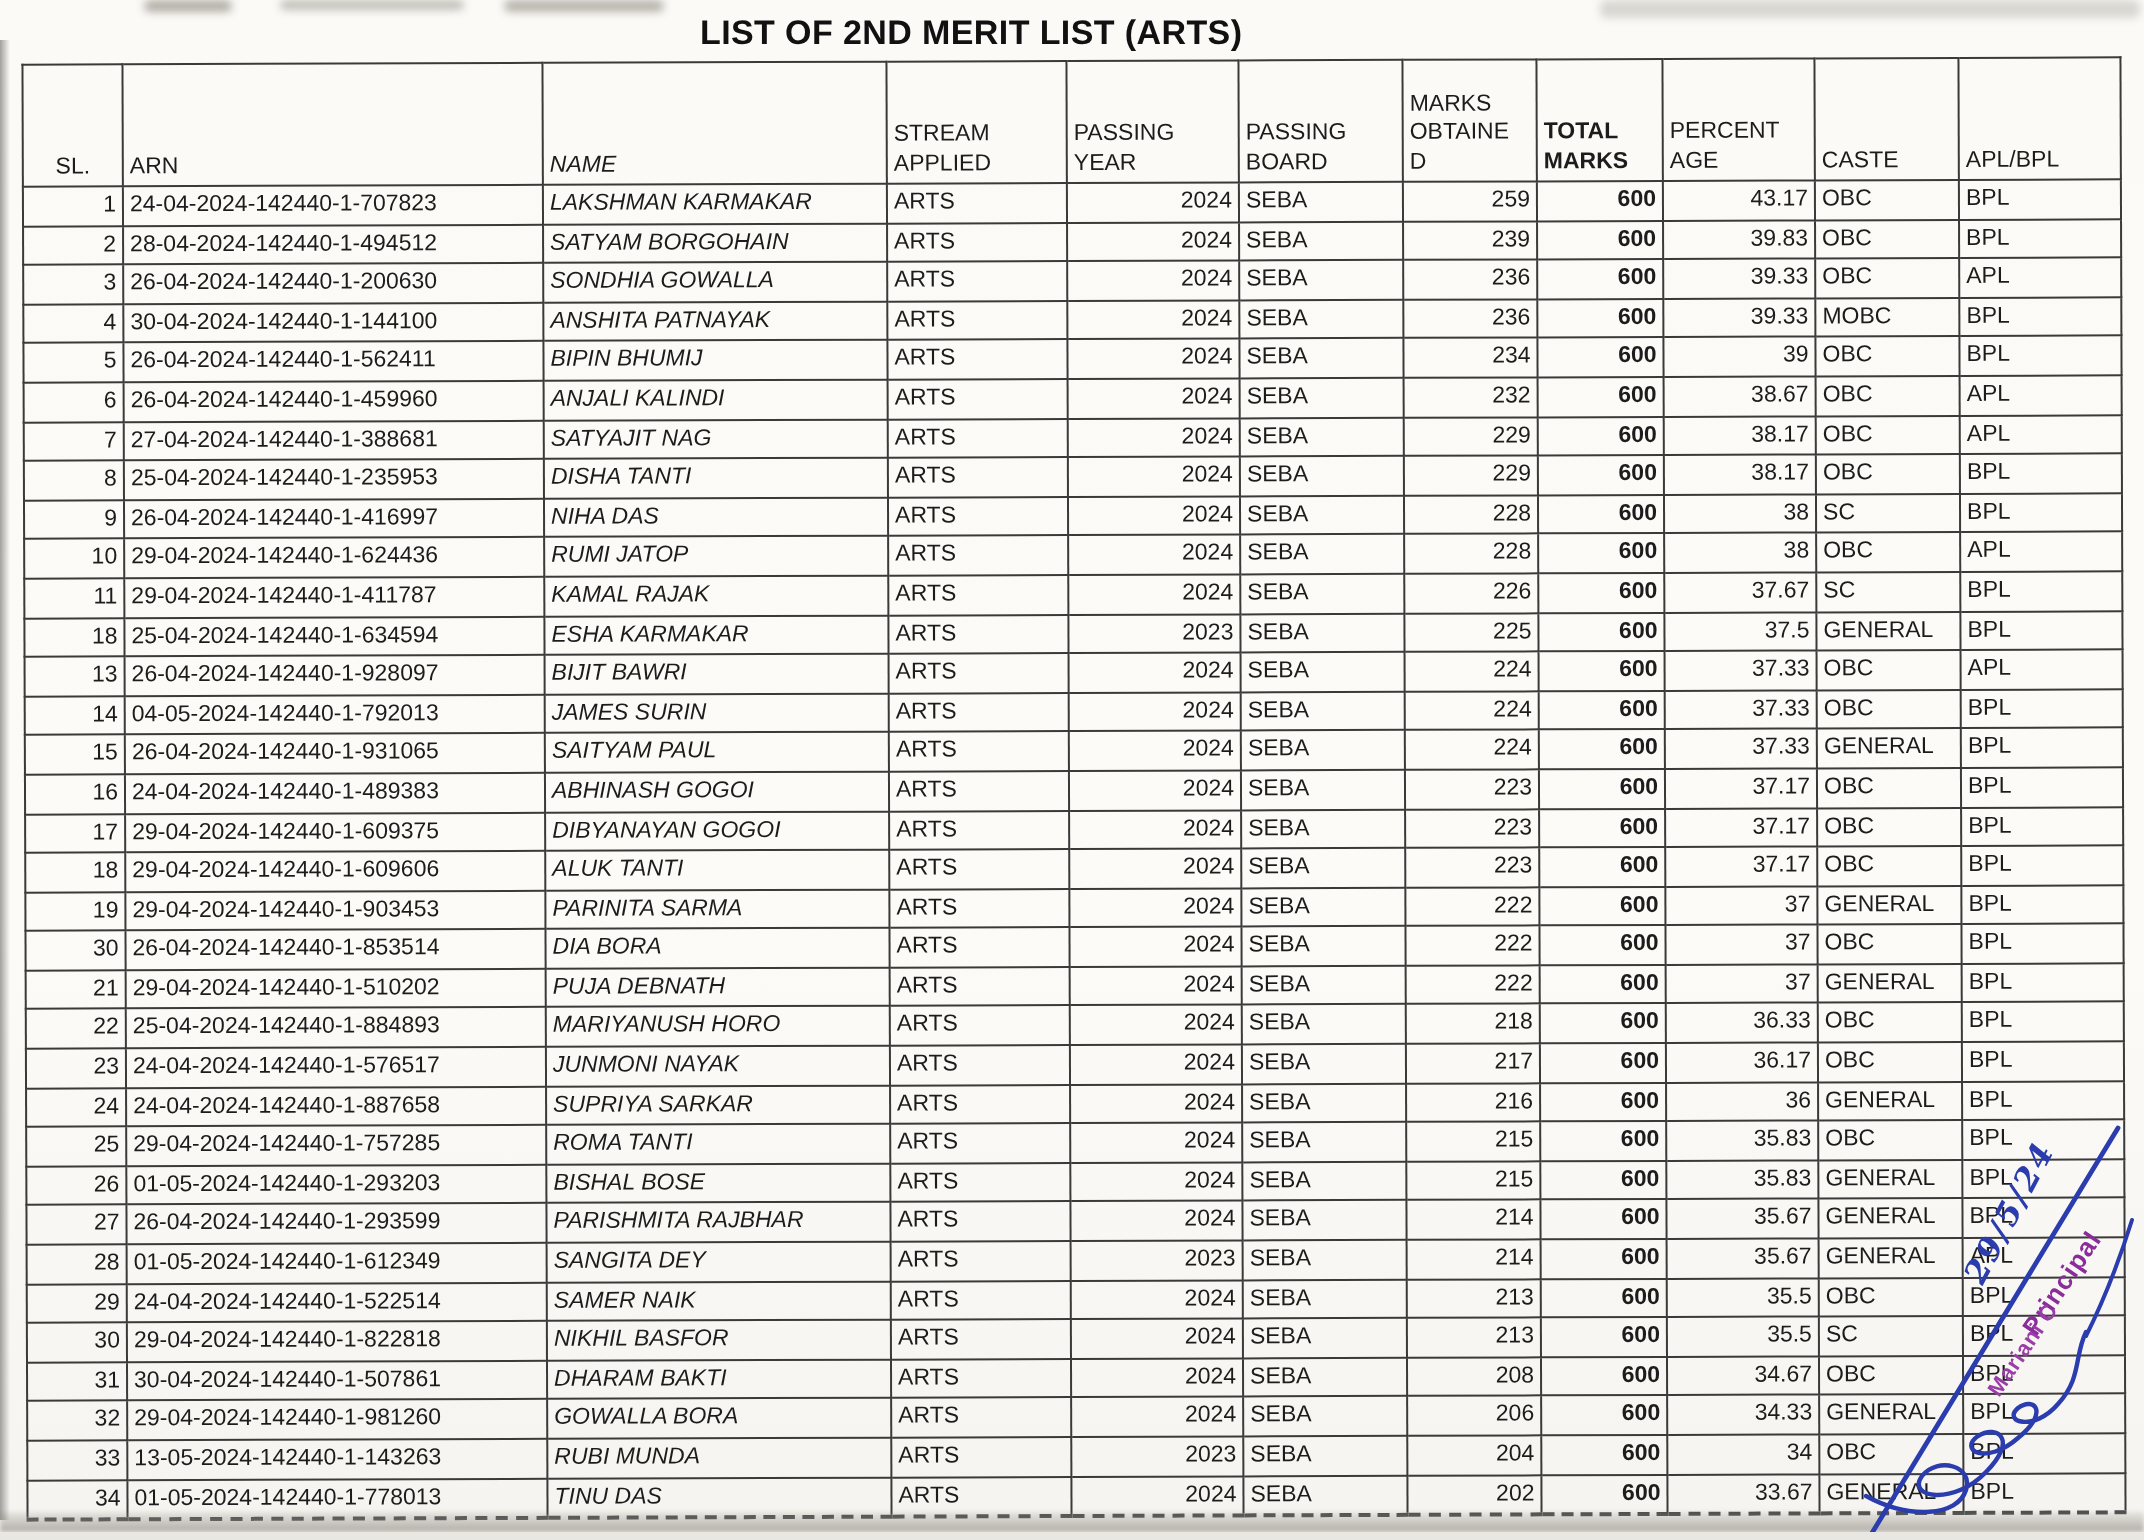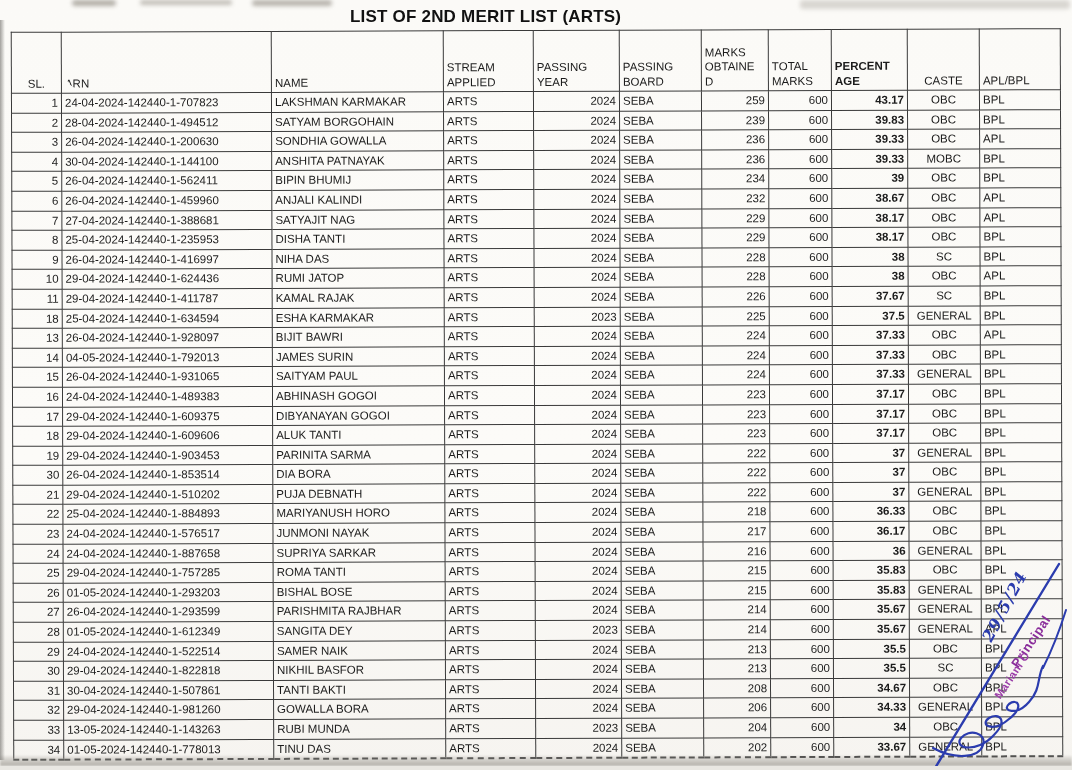--- a/index.html
+++ b/index.html
@@ -36,29 +36,29 @@
     font-weight:400;
     white-space:pre-line;
     line-height:1.25;
     padding-bottom:2px;
   }
   tbody td{
     height:18.6px;line-height:18.6px;
   }
   tbody tr:last-child td{border-bottom:2px dashed #4a4a4a;}
   .col-sl{width:43px;text-align:center;}
-  .col-arn{width:203px;border-radius:27px;}
-  .col-name{width:165px;}
+  .col-arn{width:203px;}
+  .col-name{width:165px;font-style:italic;}
   .col-stream{width:83px;}
   .col-year{width:79px;}
   .col-board{width:75px;}
   .col-marks{width:60px;}
-  .col-total{width:56px;}
-  .col-percent{width:69px;font-weight:bold;}
-  .col-caste{width:65px;text-align:center;}
+  .col-total{width:56px;font-weight:bold;}
+  .col-percent{width:69px;}
+  .col-caste{width:65px;}
   .col-aplbpl{width:74px;}
   td.col-sl,td.col-year,td.col-marks,td.col-total,td.col-percent{text-align:right;}
   
   .smudge{position:absolute;background:#9a958c;filter:blur(2px);border-radius:3px;}
   .sm1{left:72px;top:0;width:44px;height:6px;opacity:.75;}
   .sm2{left:140px;top:0;width:92px;height:5px;opacity:.6;}
   .sm3{left:252px;top:0;width:80px;height:6px;opacity:.7;}
   .sm4{left:800px;top:0;width:270px;height:9px;opacity:.35;}
   .bottom-band{
     position:absolute;left:0;bottom:0;width:100%;height:10px;
@@ -507,21 +507,21 @@
             <td class="col-board">SEBA</td>
             <td class="col-marks">213</td>
             <td class="col-total">600</td>
             <td class="col-percent">35.5</td>
             <td class="col-caste">SC</td>
             <td class="col-aplbpl">BPL</td>
           </tr>
           <tr>
             <td class="col-sl">31</td>
             <td class="col-arn">30-04-2024-142440-1-507861</td>
-            <td class="col-name">TANTI BAKTI</td>
+            <td class="col-name">DHARAM BAKTI</td>
             <td class="col-stream">ARTS</td>
             <td class="col-year">2024</td>
             <td class="col-board">SEBA</td>
             <td class="col-marks">208</td>
             <td class="col-total">600</td>
             <td class="col-percent">34.67</td>
             <td class="col-caste">OBC</td>
             <td class="col-aplbpl">BPL</td>
           </tr>
           <tr>

